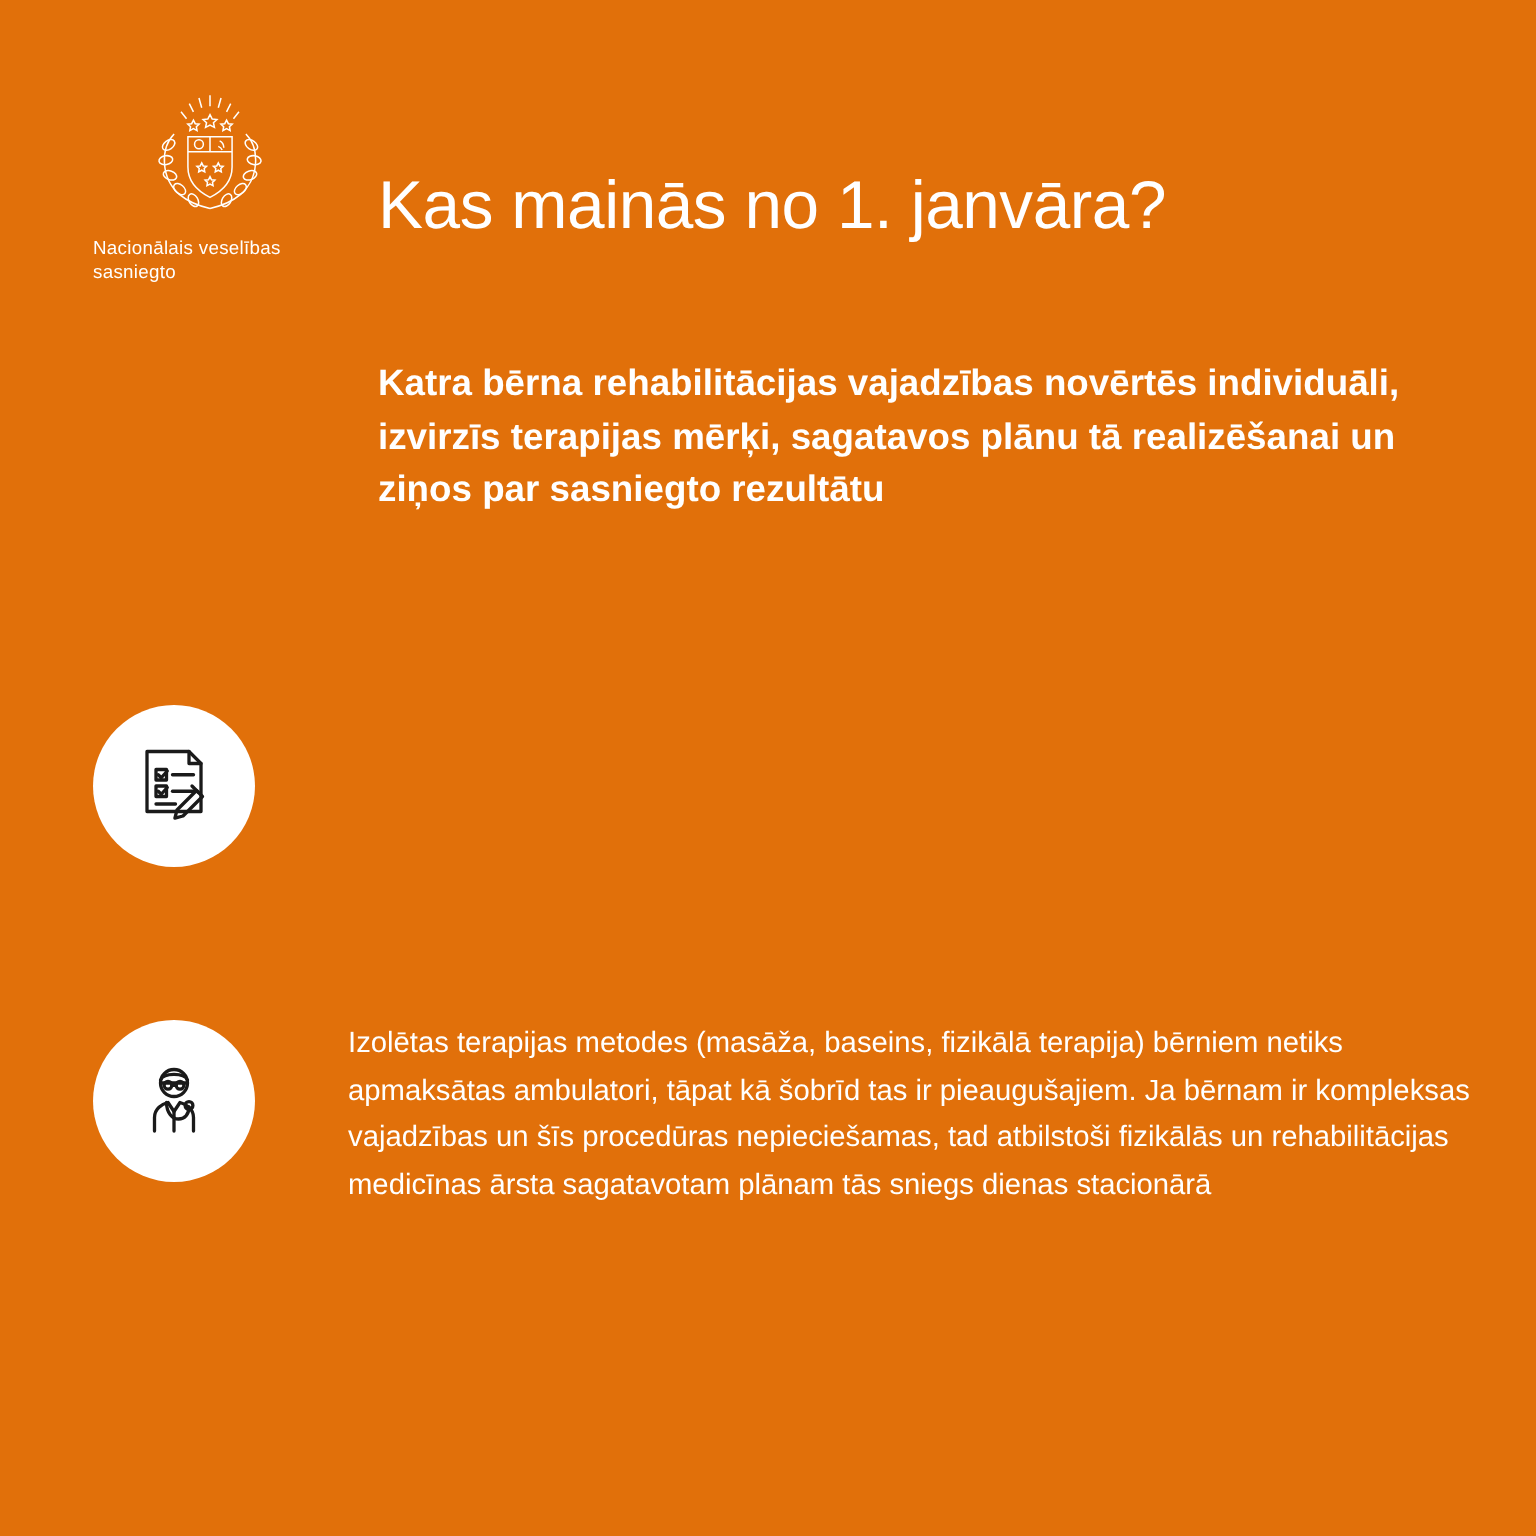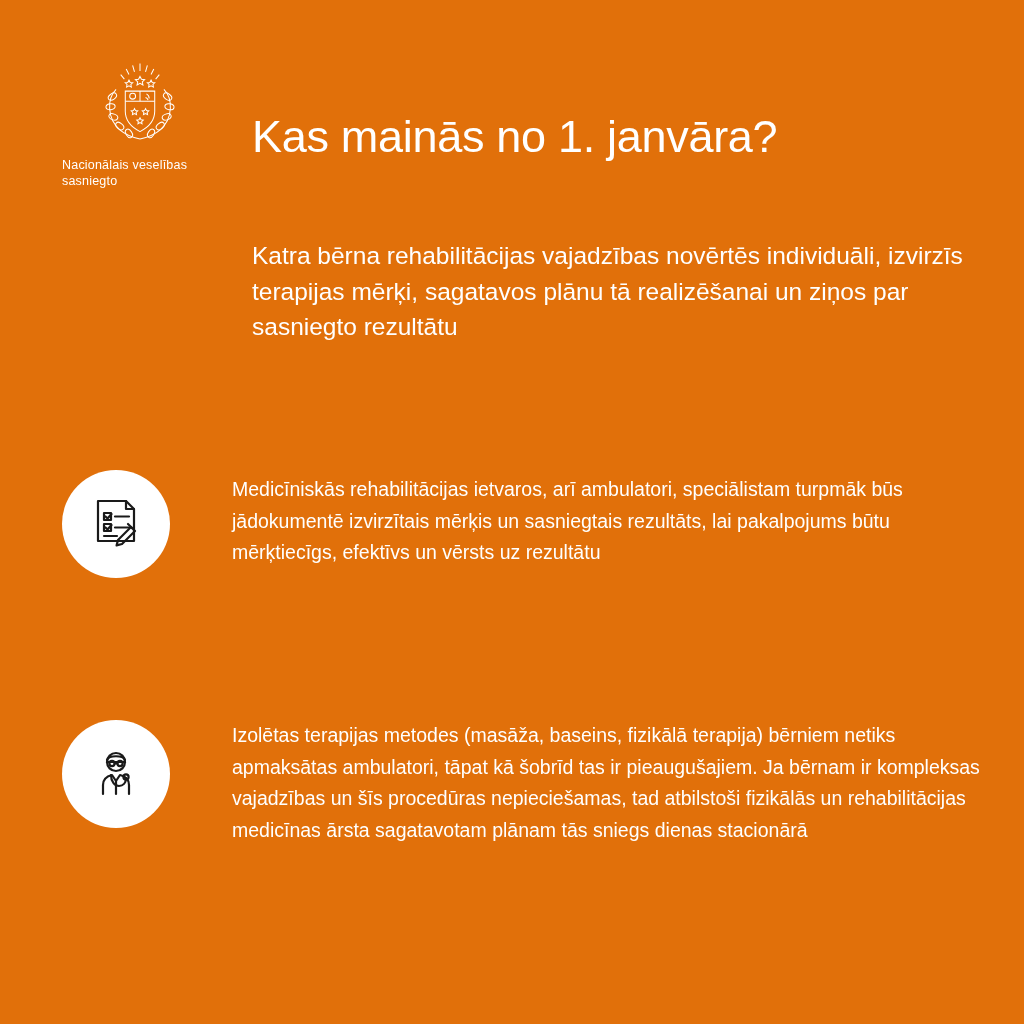--- a/index.html
+++ b/index.html
@@ -49,35 +49,35 @@
     color: #ffffff;
   }
 
   
   .subhead {
     position: absolute;
     left: 252px;
     top: 238px;
     width: 744px;
     font-size: 24.5px;
-    font-weight: normal;
+    font-weight: bold;
     line-height: 1.45;
     color: #ffffff;
   }
 
   
   .row {
     position: absolute;
     left: 62px;
     width: 930px;
     display: flex;
     align-items: flex-start;
   }
   .row-1 { top: 470px; }
-  .row-2 { top: 720px; justify-content: flex-end; }
+  .row-2 { top: 680px; justify-content: flex-end; }
 
   .bullet-icon {
     width: 108px;
     height: 108px;
     border-radius: 50%;
     background: #ffffff;
     flex: 0 0 108px;
     display: flex;
     align-items: center;
     justify-content: center;
@@ -155,21 +155,20 @@
         <rect x="20" y="32" width="7" height="7"></rect>
         <path d="M21.5 35.5 l2 2 4-4.5"></path>
         <path d="M31 24.5 H45"></path>
         <path d="M31 35.5 H45"></path>
         <path d="M20 44 H33"></path>
         <path d="M34 48 l13-13 4 4 -13 13 -5.4 1.4z"></path>
         <path d="M44 32 l4 4"></path>
       </g>
     </svg>
   </div>
-  <div class="row-text">Medicīniskās rehabilitācijas ietvaros, arī ambulatori, speciālistam turpmāk būs jādokumentē izvirzītais mērķis un sasniegtais rezultāts, lai pakalpojums būtu mērķtiecīgs, efektīvs un vērsts uz rezultātu</div>
 </div>
 
 <div class="row row-2">
   <div class="bullet-icon">
     <svg width="64" height="64" viewBox="0 0 64 64">
       <g fill="none" stroke="#1a1a1a" stroke-width="2.2" stroke-linejoin="round" stroke-linecap="round">
 
         <circle cx="32" cy="20" r="9"></circle>
         <path d="M23 18 c2-5 16-5 18 0"></path>
         <path d="M23.5 20 h17"></path>

